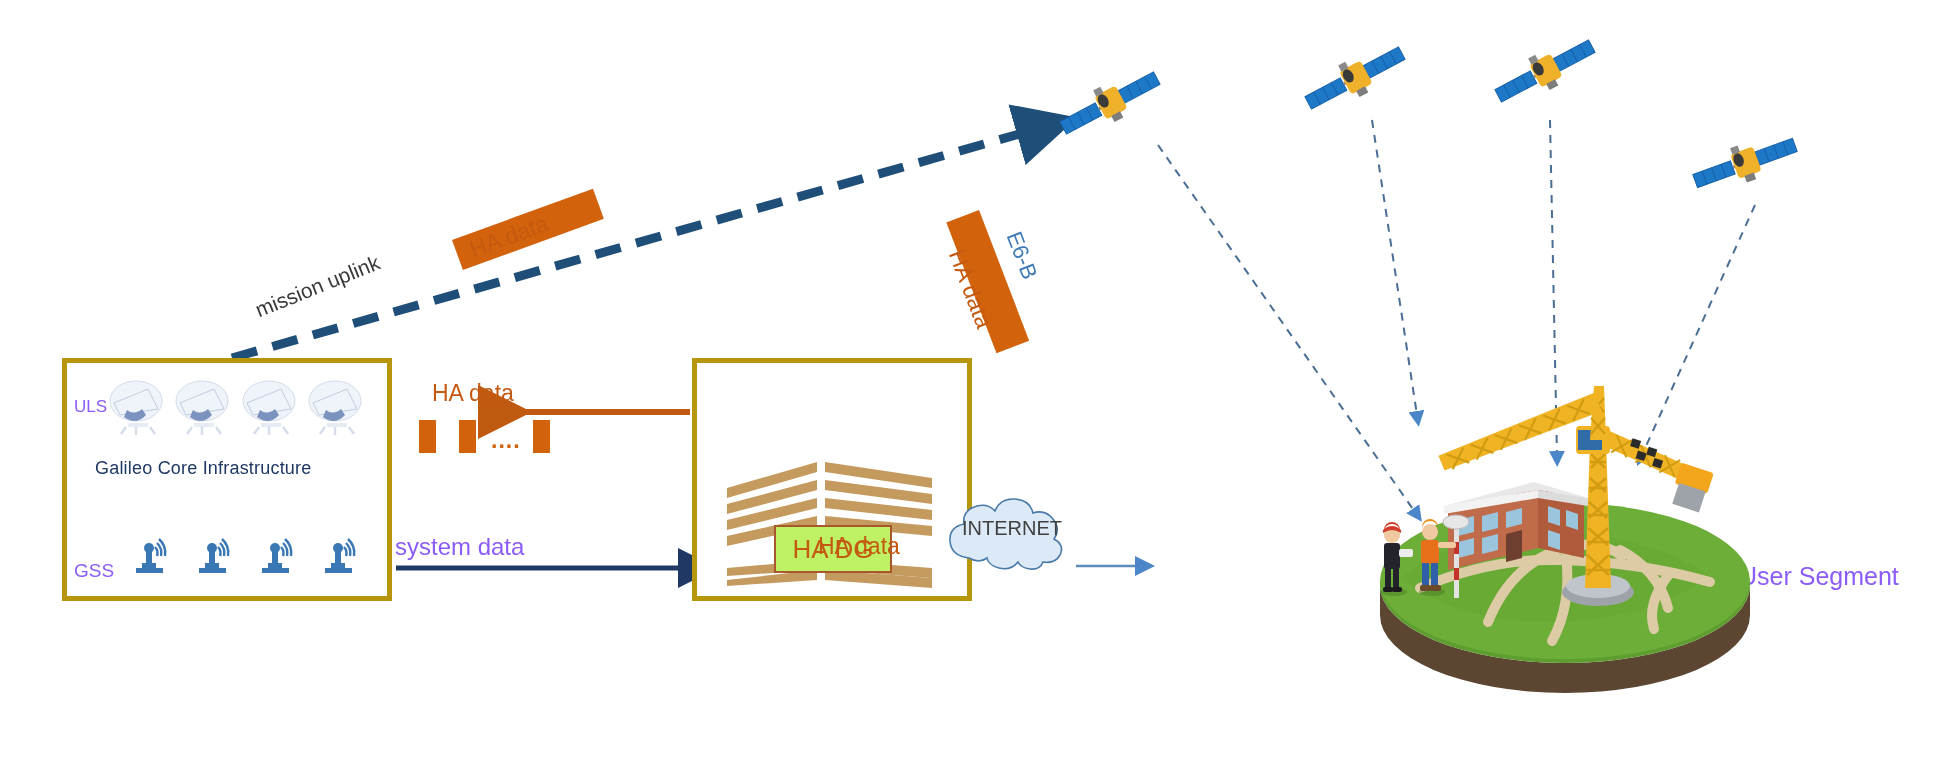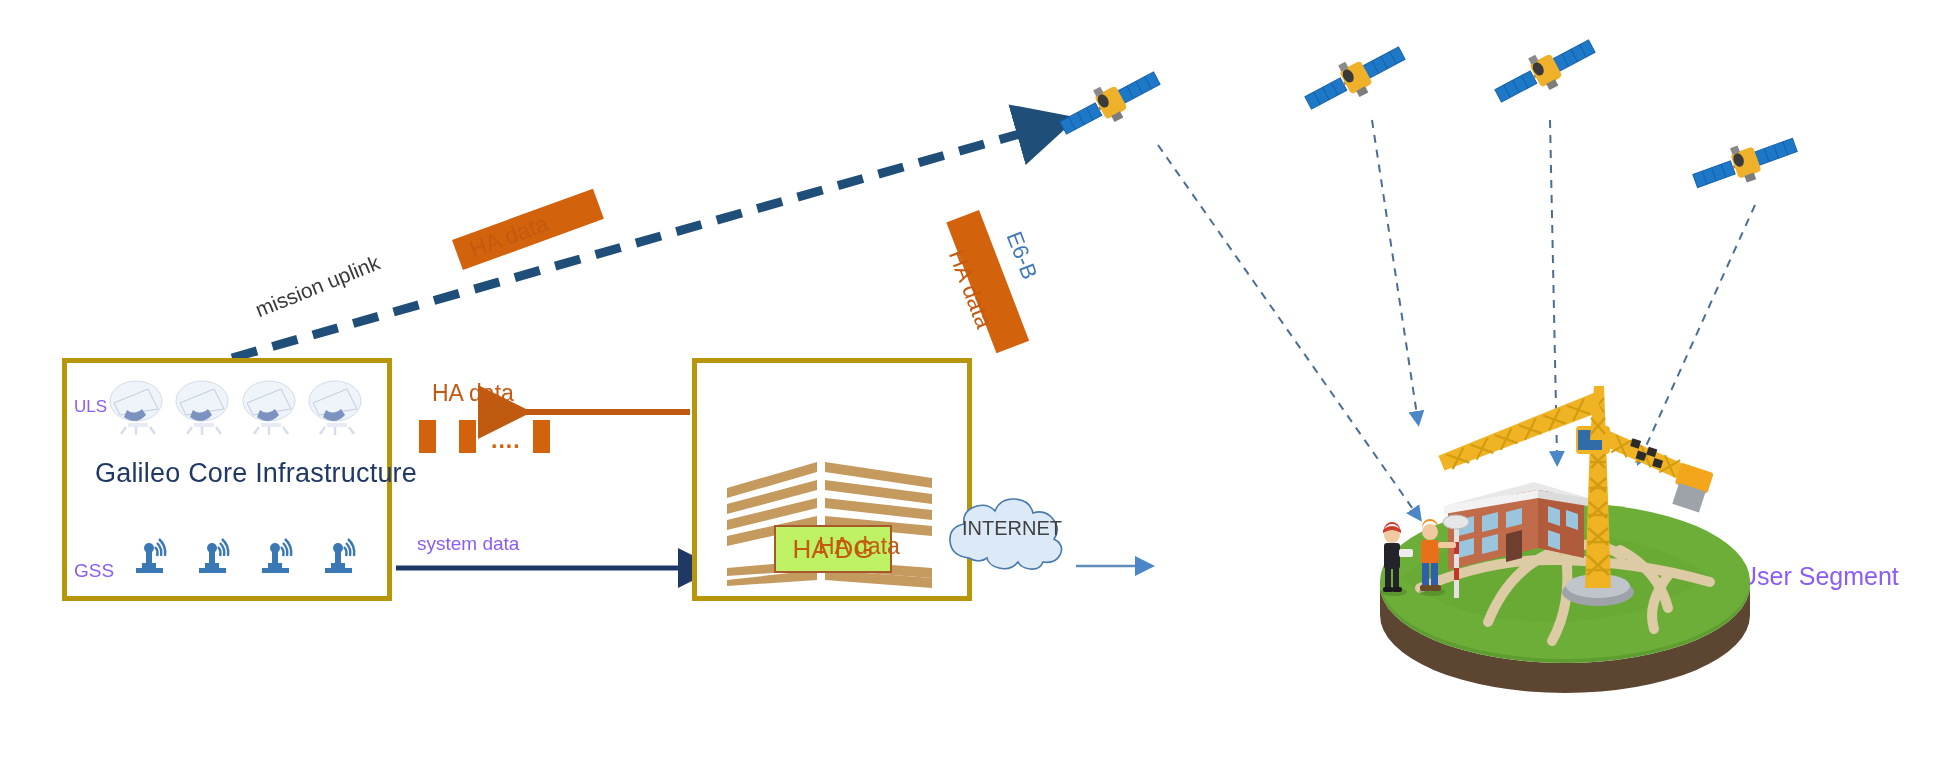--- a/index.html
+++ b/index.html
@@ -42,30 +42,30 @@
     white-space: nowrap;
   }
   .lbl-gray {
     color: #3A3A3A;
     font-family: "Liberation Sans", sans-serif;
     white-space: nowrap;
   }
 
   #title-gci {
     left: 95px; top: 458px;
-    font-size: 27px; color: #1F3864; letter-spacing: .2px;
+    font-size: 18px; color: #1F3864; letter-spacing: .2px;
   }
   #lbl-uls { left: 74px; top: 397px; font-size: 17px; }
   #lbl-gss { left: 74px; top: 560px; font-size: 19px; }
   #lbl-user-segment { left: 1739px; top: 562px; font-size: 25px; }
 
   
   #lbl-hadata-1 { left: 432px; top: 380px; font-size: 23px; }
   
-  #lbl-systemdata { left: 417px; top: 533px; font-size: 19px; }
+  #lbl-systemdata { left: 395px; top: 533px; font-size: 24px; }
   
   #lbl-hadata-internet { left: 818px; top: 533px; font-size: 23px; }
   
   #lbl-mission-uplink {
     left: 252px; top: 300px;
     font-size: 21px;
     transform: rotate(-22deg);
     transform-origin: left top;
   }
   

